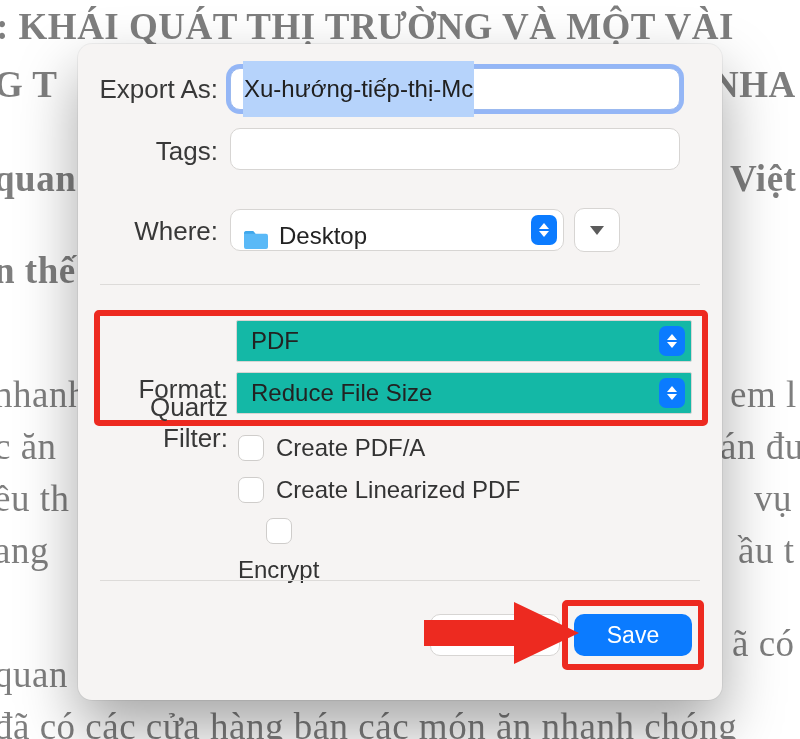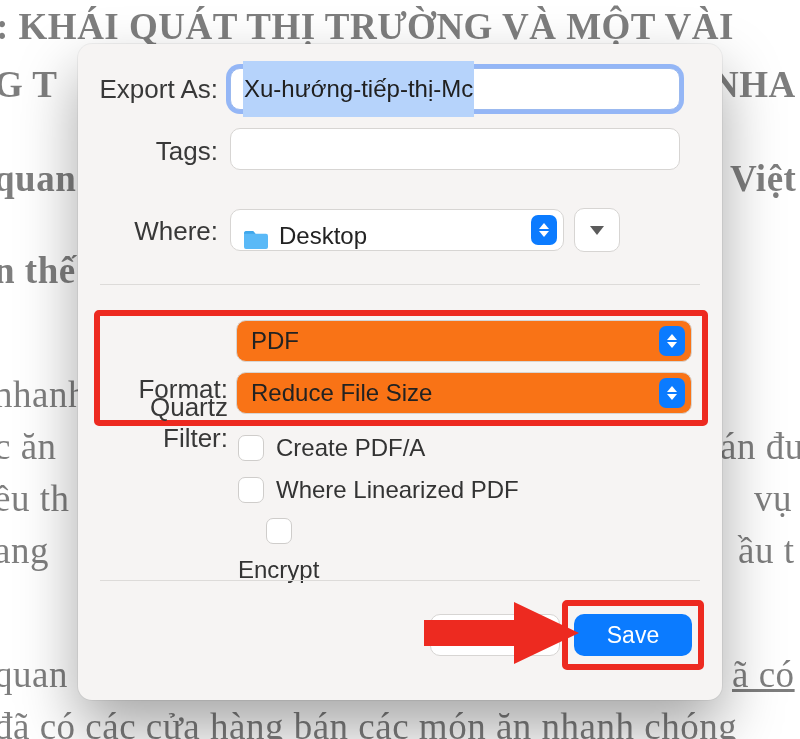--- a/index.html
+++ b/index.html
@@ -77,21 +77,21 @@
   }
   .expand-btn .chev{
     width:0;height:0;border-left:7px solid transparent;border-right:7px solid transparent;
     border-top:9px solid #5b5b5b;
   }
 
   .divider{position:absolute;left:22px;right:22px;height:1px;background:#dddbd9;}
 
   
   .sel-pop{
-    height:42px;border:1px solid #d7d5d3;border-radius:10px;background:#f97316;
+    height:42px;border:1px solid #d7d5d3;border-radius:2px;background:#14b8a6;
     display:flex;align-items:center;position:relative;box-sizing:border-box;
     padding-left:14px;font-size:24px;color:#222;
   }
   .sel-pop .stepper{right:6px;}
 
   
   .redbox{position:absolute;border:6px solid #ed2a20;border-radius:5px;box-sizing:border-box;}
 
   
   .check-row{position:absolute;display:flex;align-items:center;gap:12px;font-size:24px;color:#333;}
@@ -117,28 +117,29 @@
 <body>
 
 <div class="doc">
   <span class="l bold" style="left:-4px;top:-4px;">: KHÁI QUÁT THỊ TRƯỜNG VÀ MỘT VÀI</span>
   <span class="l bold" style="left:-6px;top:54px;">G T</span>
   <span class="l bold" style="left:712px;top:54px;">NHA</span>
   <span class="l bold" style="left:-6px;top:148px;">quan</span>
   <span class="l bold" style="left:730px;top:148px;">Việt</span>
   <span class="l bold" style="left:-6px;top:240px;">n thế</span>
   <span class="l" style="left:-6px;top:364px;">nhanh</span>
+  <span class="l" style="left:730px;top:364px;">em l</span>
   <span class="l" style="left:-6px;top:416px;">c ăn</span>
   <span class="l" style="left:720px;top:416px;">án đu</span>
   <span class="l" style="left:-6px;top:468px;">ều th</span>
   <span class="l" style="left:754px;top:468px;">vụ</span>
   <span class="l" style="left:-6px;top:520px;">ang</span>
   <span class="l" style="left:738px;top:520px;">ầu t</span>
   <span class="l" style="left:-6px;top:644px;">quan</span>
-  <span class="l" style="left:732px;top:644px;text-decoration:underline;">ã có</span>
+  <span class="l" style="left:732px;top:613px;">ã có</span>
   <span class="l" style="left:-6px;top:696px;">đã có các cửa hàng bán các món ăn nhanh chóng</span>
   <div class="overlay"></div>
 </div>
 
 <div class="sheet">
 
   <div class="row" style="left:20px;top:30px;">
     <span class="lbl" style="width:120px;">Export As:</span>
   </div>
   <div class="textfield focus" style="position:absolute;left:152px;top:24px;width:450px;display:flex;align-items:center;">
@@ -197,21 +198,21 @@
         <span class="arr dn"></span>
     </span>
   </div>
 
   <div class="check-row" style="left:160px;top:390px;">
     <span class="checkbox"></span>
     <span>Create PDF/A</span>
   </div>
   <div class="check-row" style="left:160px;top:432px;">
     <span class="checkbox"></span>
-    <span>Where Linearized PDF</span>
+    <span>Create Linearized PDF</span>
   </div>
   <div class="check-row" style="left:160px;top:474px;flex-direction:column;">
     <span class="checkbox"></span>
     <span>Encrypt</span>
   </div>
 
   <div class="divider" style="top:536px;"></div>
 
   <div class="btn btn-cancel" style="position:absolute;left:352px;top:570px;">
     <span>Cancel</span>

